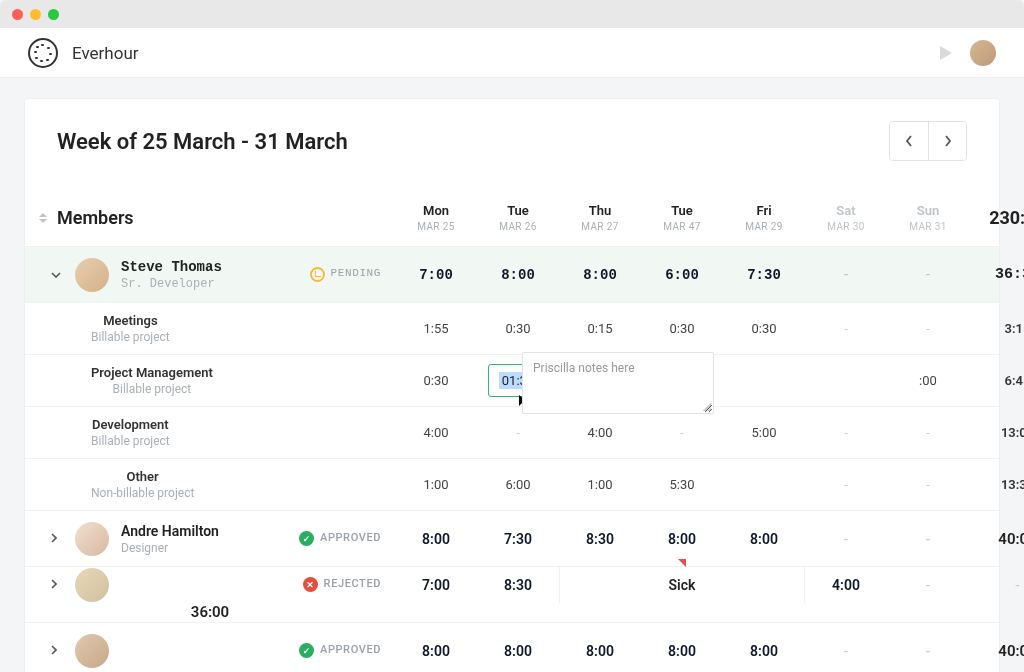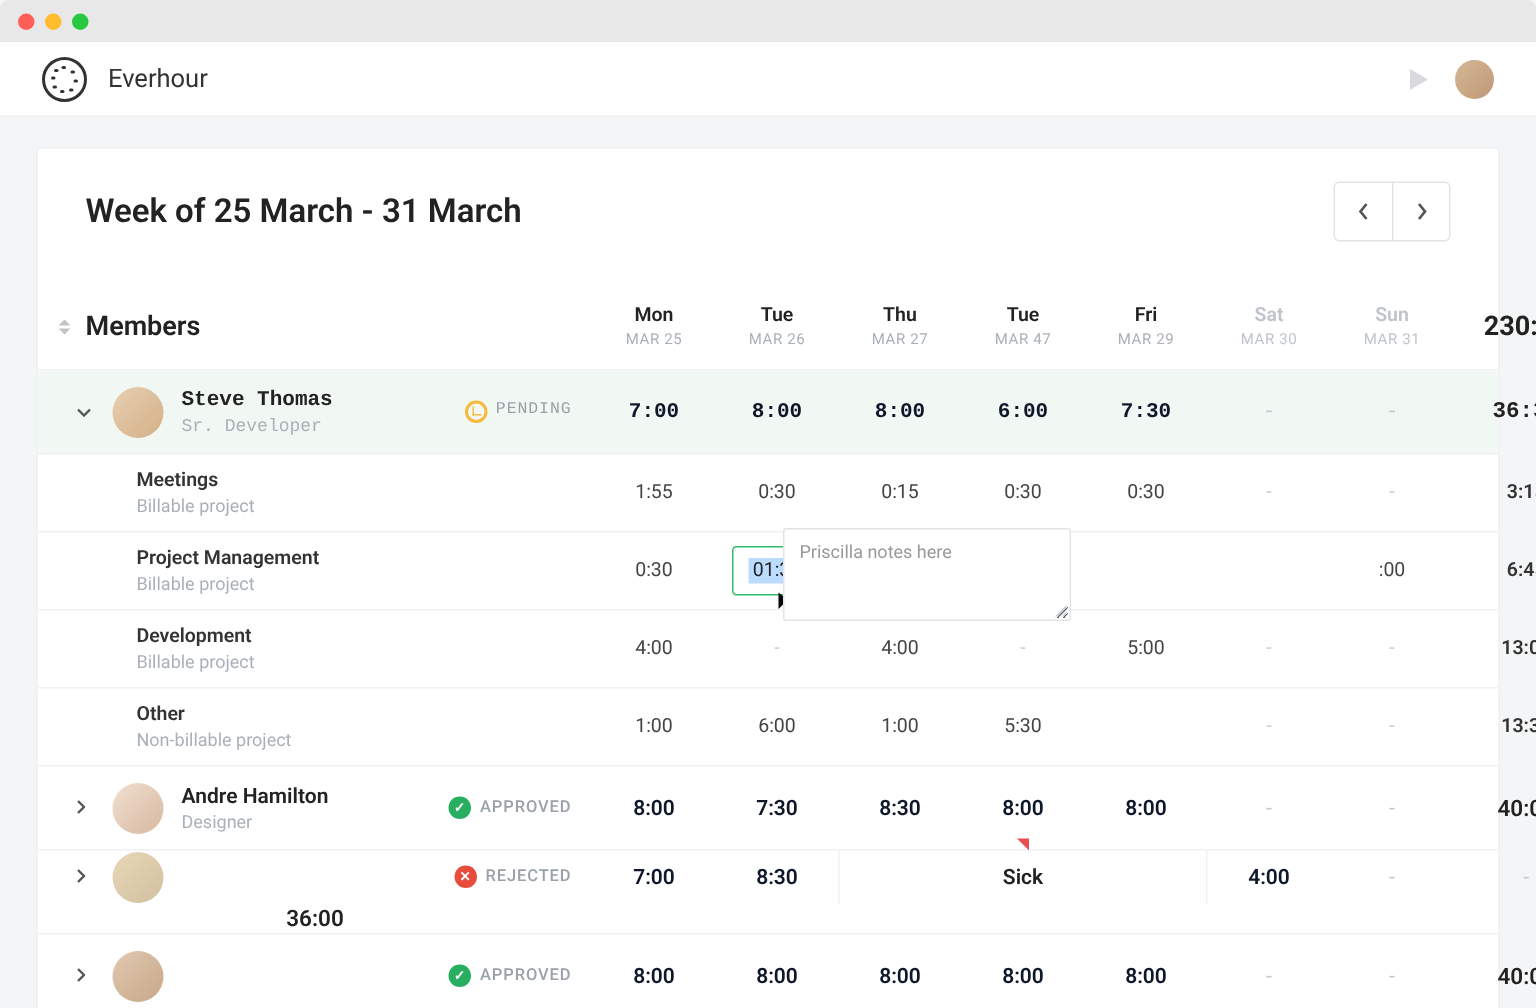--- a/index.html
+++ b/index.html
@@ -99,21 +99,21 @@
 .status-icon.pending::after { content: ""; width: 5px; height: 5px; border-left: 1.5px solid #f6b93b; border-bottom: 1.5px solid #f6b93b; position: relative; top: -1px; left: 1px;}
 .status-icon.approved { background: #27ae60; }
 .status-icon.rejected { background: #e74c3c; }
 .status-text { font-size: 11px; letter-spacing: 0.6px; color: #9aa1a9; font-weight: 500; }
 
 .member .cell.day { font-size: 14px; font-weight: 600; color: #0f172a; }
 .member .cell.day.empty { color: #c3c8ce; font-weight: 400; }
 .member .cell.total { font-size: 15px; }
 
 
-.row.task .cell.first { padding-left: 66px; }
+.row.task .cell.first { padding-left: 66px; text-align: center; }
 .task-name { font-size: 13px; font-weight: 600; color: #333; }
 .task-sub { font-size: 12px; color: #aab0b7; margin-top: 2px; }
 .task .cell.day { font-size: 13px; color: #444; }
 .task .cell.day.empty { color: #c8ccd1; }
 .task .cell.total { font-size: 13px; color: #333; position: relative; }
 .task .cell.total::after { content: ""; position: absolute; right: 6px; top: 50%; transform: translateY(-50%); width: 3px; height: 12px; background: #e5e7ea; border-radius: 1px; }
 
 
 .edit-wrap { position: relative; }
 .edit-cell { border: 1.5px solid #2dba6a; border-radius: 3px; padding: 8px 4px; display: inline-block; min-width: 60px; }

